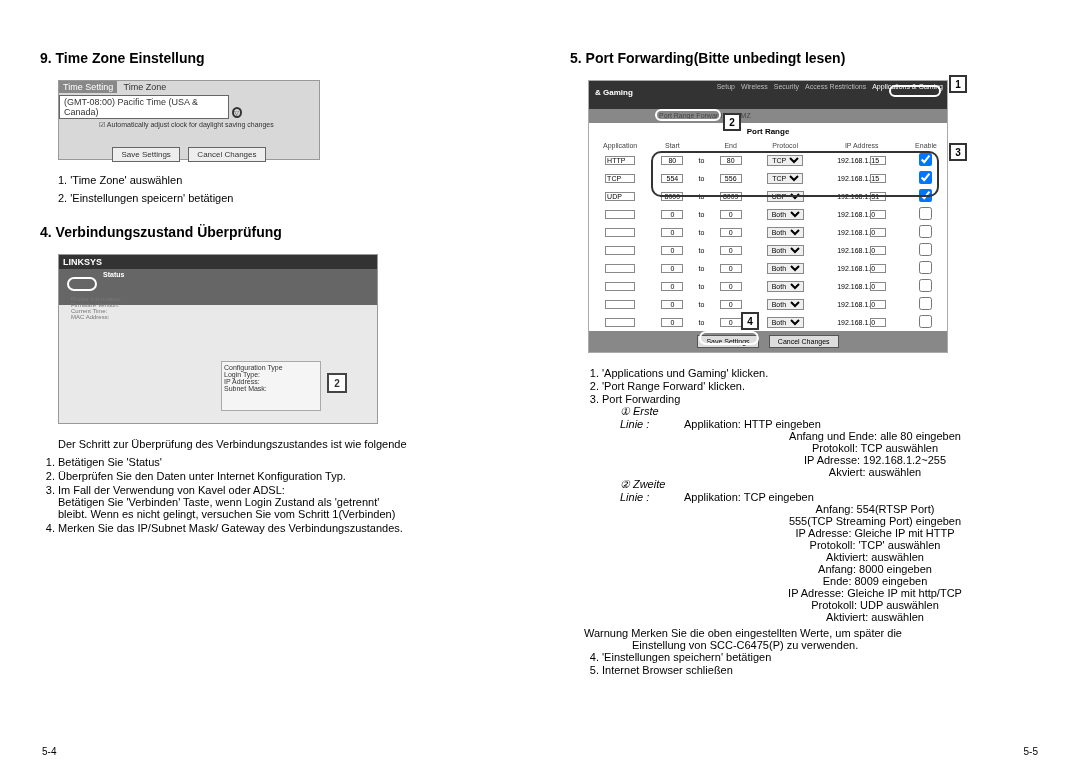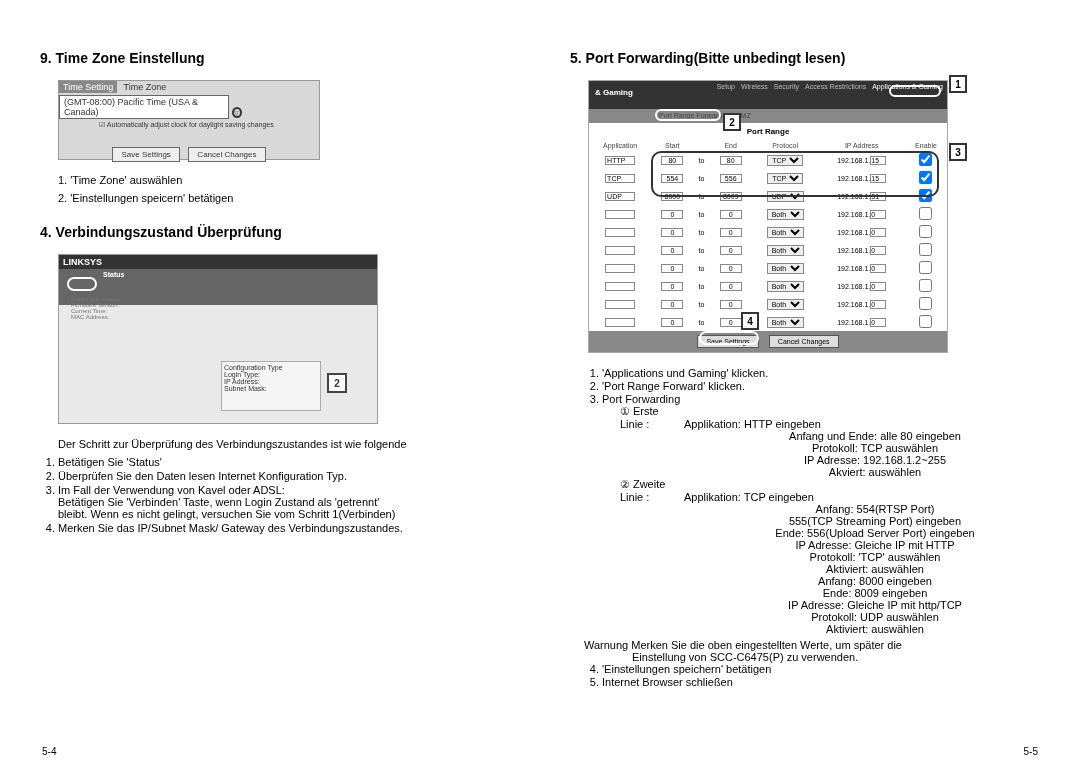--- a/index.html
+++ b/index.html
@@ -129,21 +129,21 @@
     position:absolute; left:110px; top:0; width:60px; height:14px;
     border:2px solid #fff; border-radius:8px;
   }
   .ss-port .call4 {
     position:absolute; left:152px; bottom:22px; width:18px; height:18px;
     border:2px solid #333; background:#fff; text-align:center; line-height:16px;
     font-size:10px; font-weight:bold;
   }
   .num-list li { list-style:decimal; margin-bottom:1px;}
   .circled { margin-left:18px; display:block;}
-  .circled .c { display:inline-block; width:64px;}
+  .circled .c { display:inline-block; width:64px;font-style:italic;}
   .indent2 { margin-left:108px; display:block;text-align:center;}
   .warning { font-weight:normal;}
   .footer-pg {
     position:absolute; bottom:8px; font-size:10px;margin-top:48px;
   }
   .footer-pg.left { left:42px;}
   .footer-pg.right { right:42px;}
 </style>
 </head>
 <body>
@@ -179,21 +179,21 @@
       <div class="content">
         <div style="font-size:6px;color:#777">Router Information<br>Firmware Version:<br>Current Time:<br>MAC Address:</div>
       </div>
       <div class="box2">Configuration Type<br>Login Type:<br>IP Address:<br>Subnet Mask:</div>
       <div class="call2">2</div>
     </div>
 
     <p class="bodyp">Der Schritt zur Überprüfung des Verbindungszustandes ist wie folgende</p>
     <ol class="indent-list">
       <li>Betätigen Sie 'Status'</li>
-      <li>Überprüfen Sie den Daten lesen Internet Konfiguration Typ.</li>
+      <li>Überprüfen Sie den Daten unter Internet Konfiguration Typ.</li>
       <li>
         <span>Im Fall der Verwendung von Kavel oder ADSL:</span>
         <span class="sub" style="margin-left:0">Betätigen Sie 'Verbinden' Taste, wenn Login Zustand als 'getrennt'</span>
         <span class="sub" style="margin-left:0">bleibt. Wenn es nicht gelingt, versuchen Sie vom Schritt 1(Verbinden)</span>
       </li>
       <li>
         <span>Merken Sie das IP/Subnet Mask/ Gateway des Verbindungszustandes.</span>
       </li>
     </ol>
   </div>
@@ -340,21 +340,20 @@
       <li>
         <span>Port Forwarding</span>
         <span class="circled"><span class="c">① Erste Linie :</span><span>Applikation: HTTP eingeben</span></span>
         <span class="indent2">Anfang und Ende: alle 80 eingeben</span>
         <span class="indent2">Protokoll: TCP auswählen</span>
         <span class="indent2">IP Adresse: 192.168.1.2~255</span>
         <span class="indent2">Akviert: auswählen</span>
         <span class="circled"><span class="c">② Zweite Linie :</span><span>Applikation: TCP eingeben</span></span>
         <span class="indent2">Anfang: 554(RTSP Port)</span>
         <span class="indent2">555(TCP Streaming Port) eingeben</span>
-        <span class="indent2">Ende: 556(Upload Server Port) eingeben</span>
         <span class="indent2">IP Adresse: Gleiche IP mit HTTP</span>
         <span class="indent2">Protokoll: 'TCP' auswählen</span>
         <span class="indent2">Aktiviert: auswählen</span>
         <span class="indent2">Anfang: 8000 eingeben</span>
         <span class="indent2">Ende: 8009 eingeben</span>
         <span class="indent2">IP Adresse: Gleiche IP mit http/TCP</span>
         <span class="indent2">Protokoll: UDP auswählen</span>
         <span class="indent2">Aktiviert: auswählen</span>
       </li>
     </ol>

